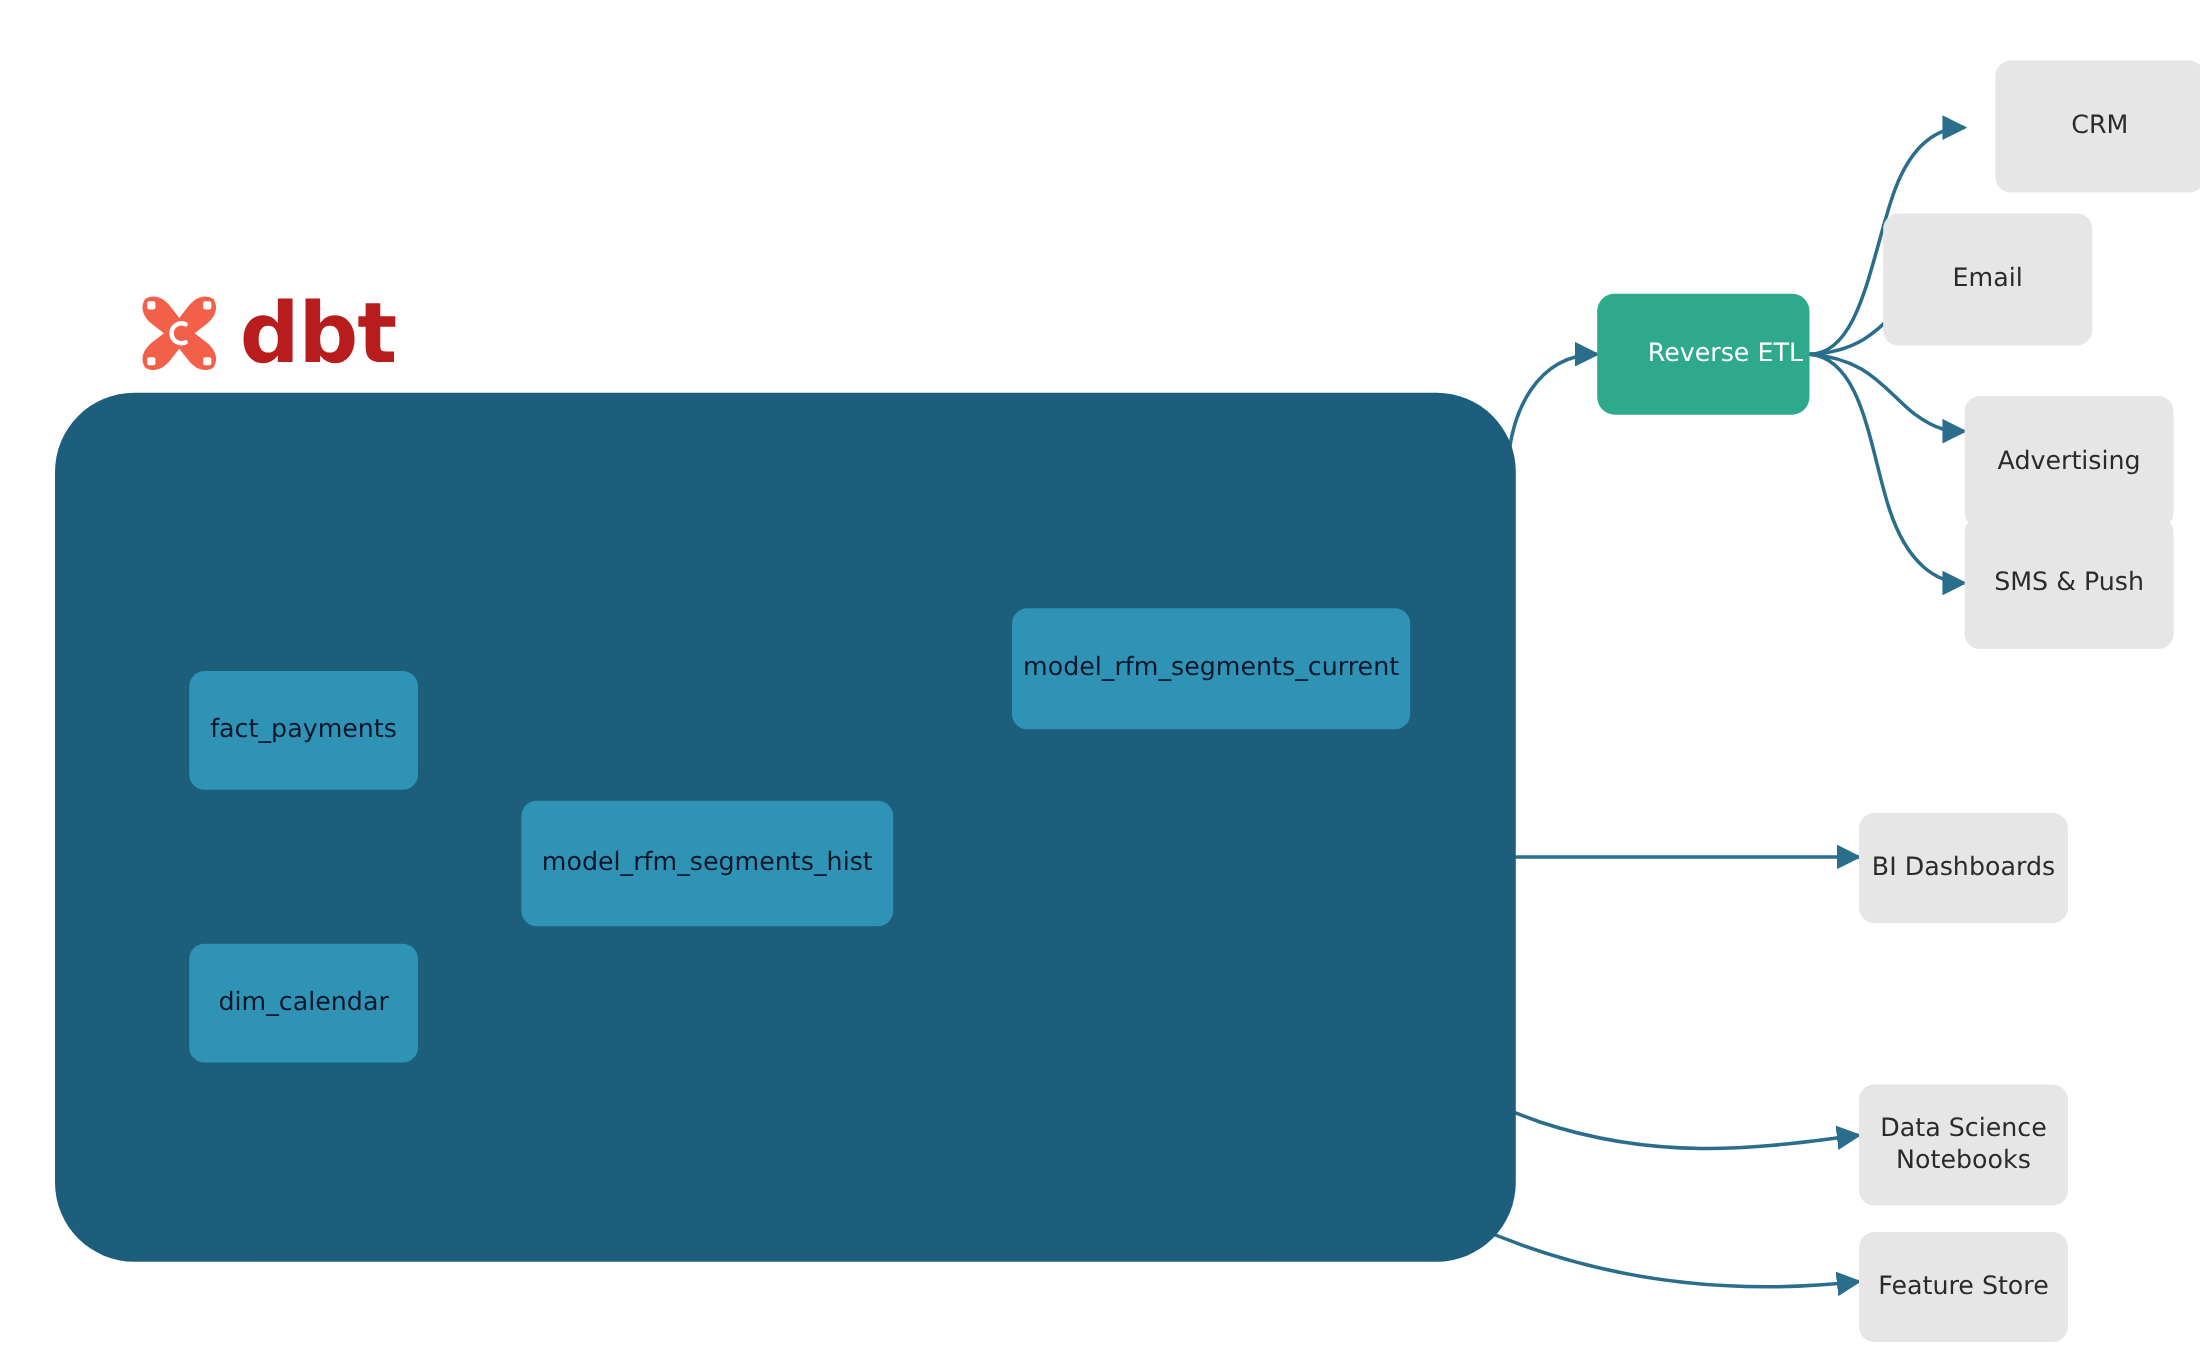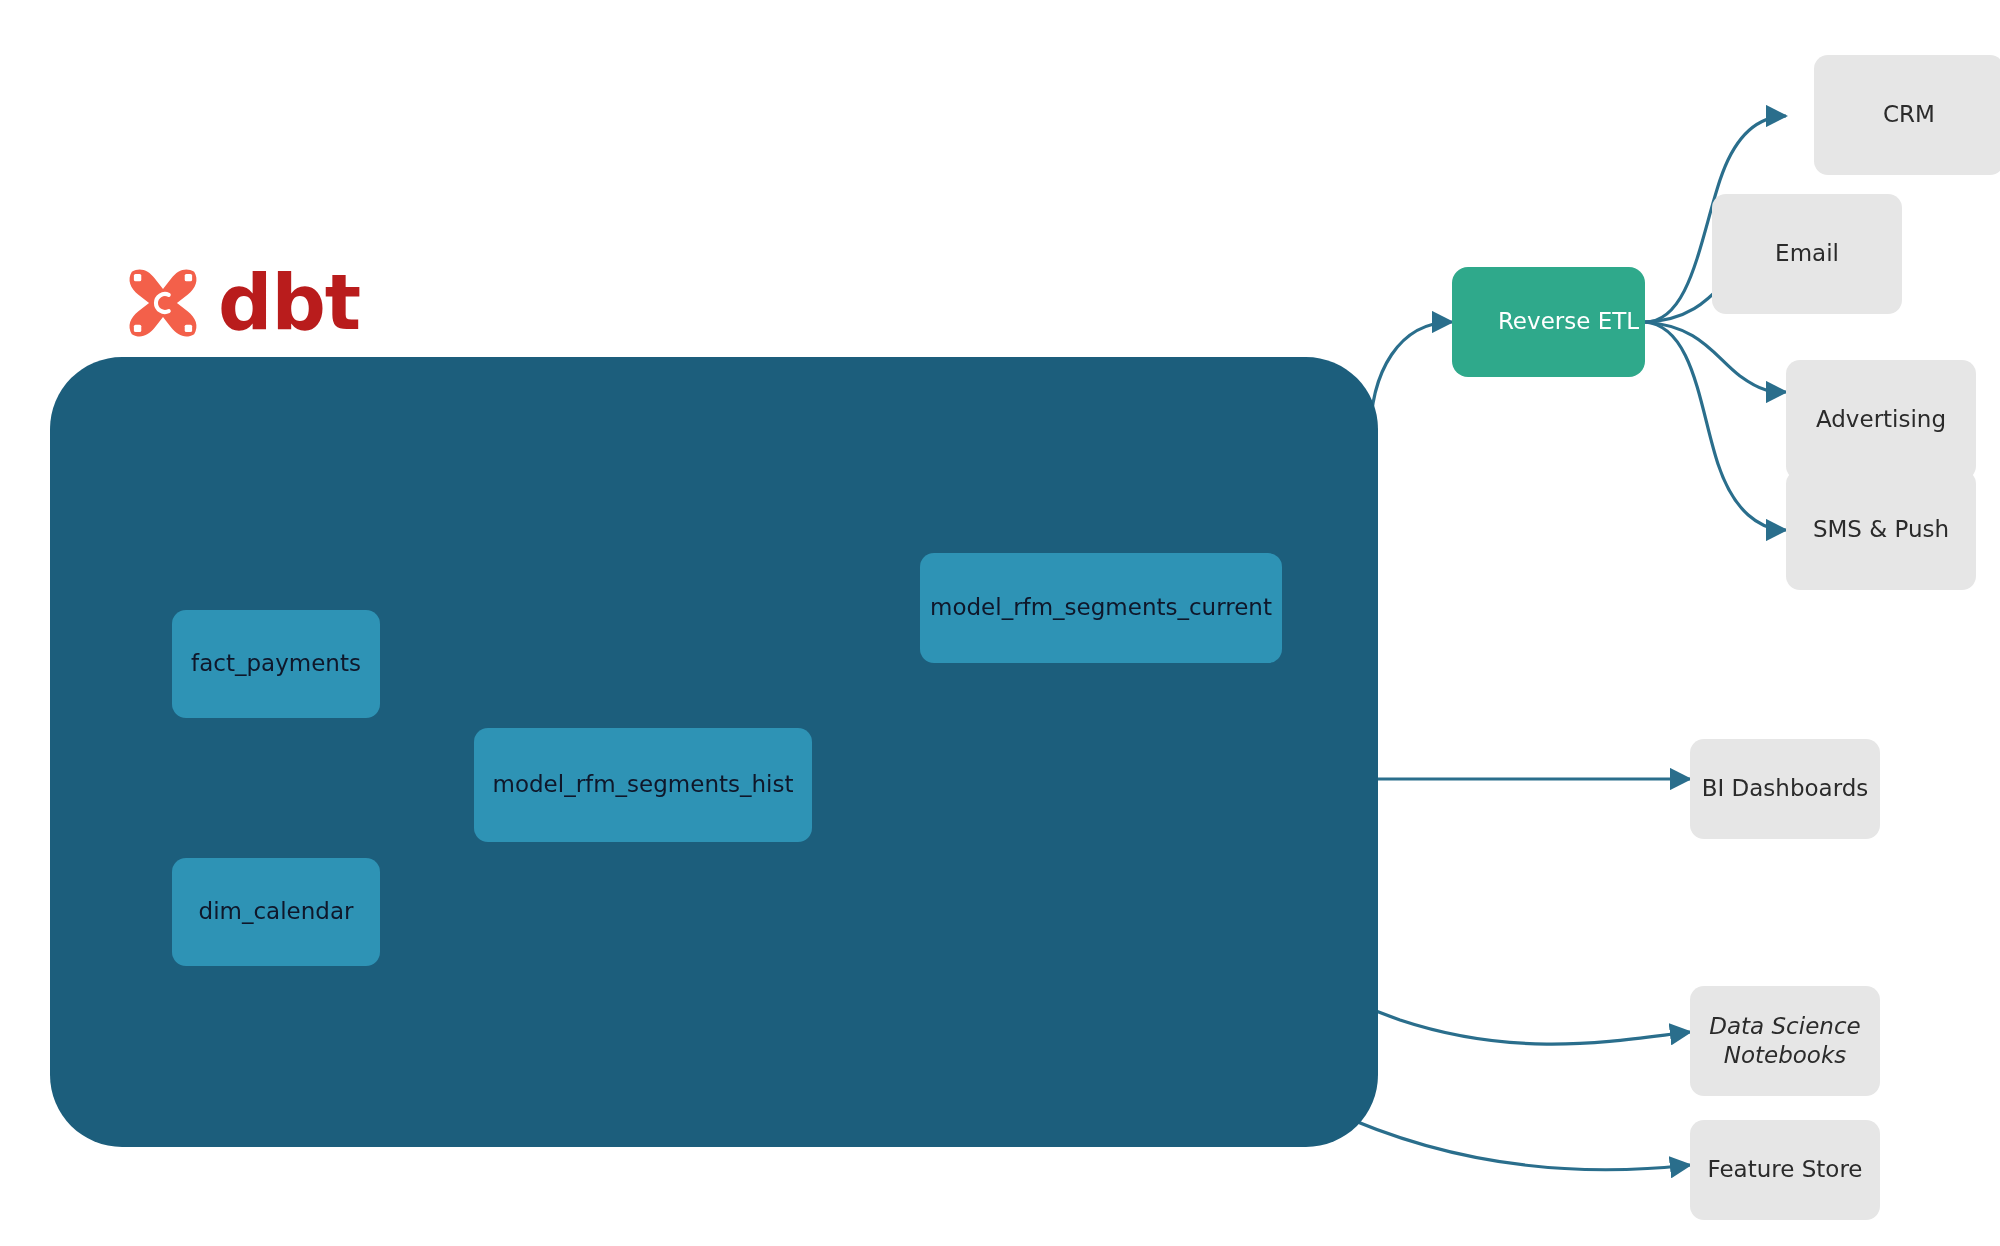--- a/index.html
+++ b/index.html
@@ -174,21 +174,21 @@
 
   <div class="node node-gray" style="left:1786px; top:470px; width:190px; height:120px;">
     <span>SMS &amp; Push</span>
   </div>
 
   <div class="node node-gray" style="left:1690px; top:729px; width:190px; height:100px;margin-top:10px;">
     <span>BI Dashboards</span>
   </div>
 
   <div class="node node-gray" style="left:1690px; top:986px; width:190px; height:110px; white-space:pre-line;">
-    <span style="white-space:pre-line;font-style:italic;">Data Science
+    <span style="white-space:pre-line;">Data Science
 Notebooks</span>
   </div>
 
   <div class="node node-gray" style="left:1690px; top:1120px; width:190px; height:100px;justify-content:center;">
     <span>Feature Store</span>
   </div>
 
 </div>
 
 </body></html>

